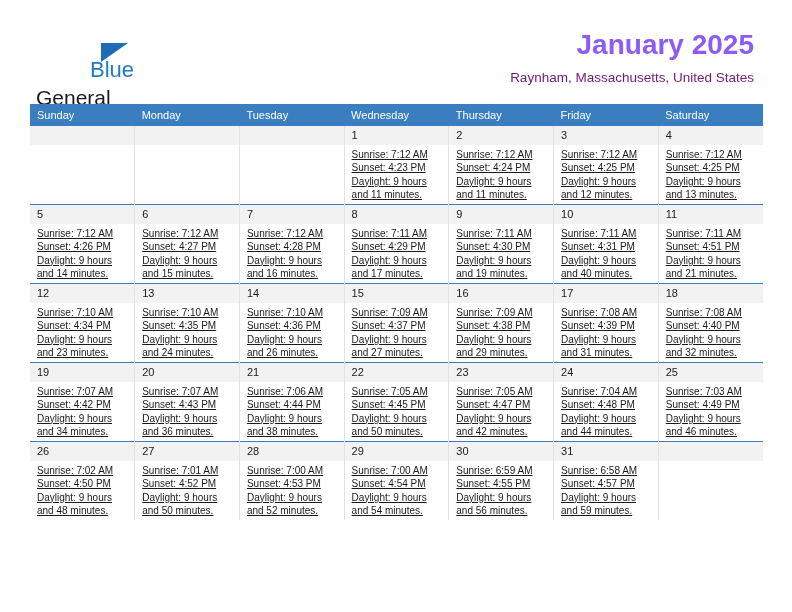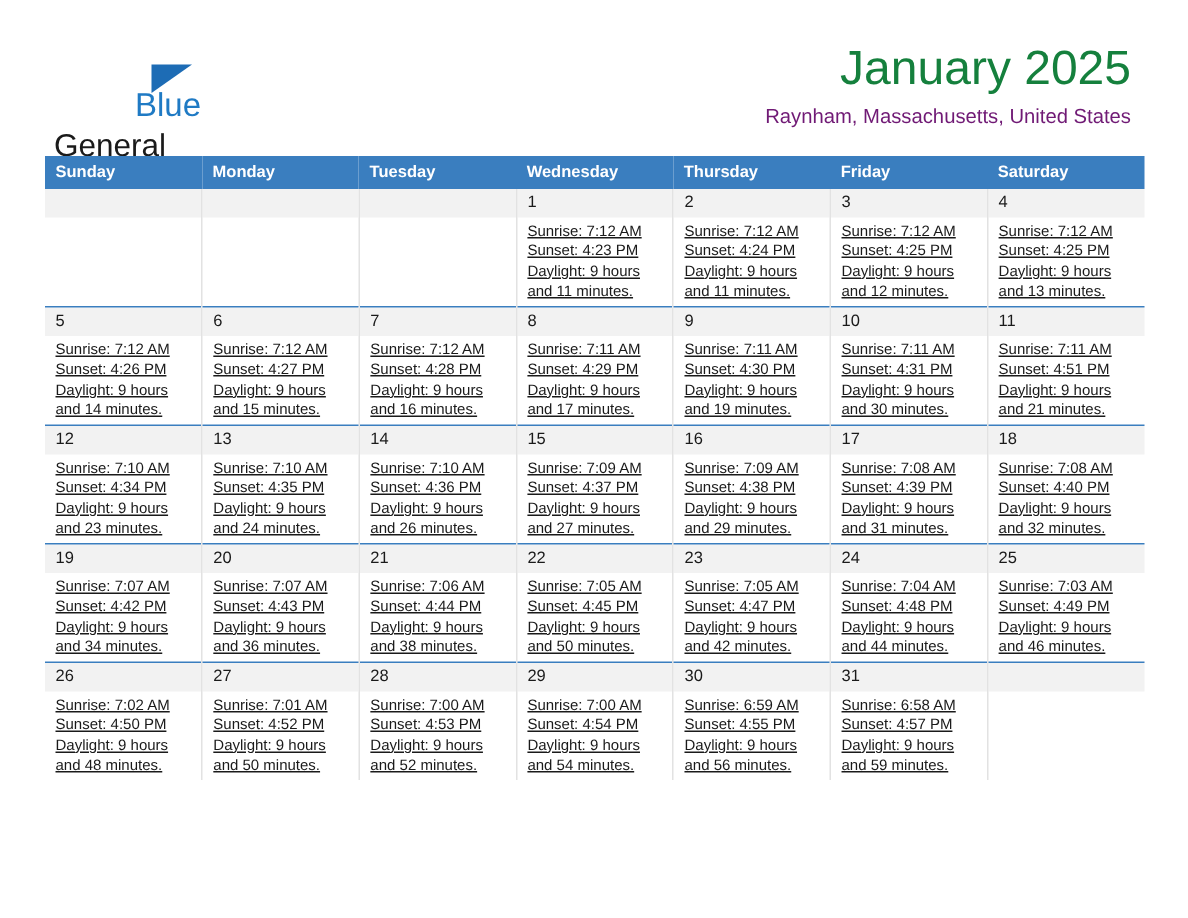--- a/index.html
+++ b/index.html
@@ -66,24 +66,25 @@
     text-align: center;
   }
 
   .title-block {
     position: absolute;
     right: 38px;
     top: 30px;
     text-align: right;
   }
   .cal-title {
-    font-size: 32px;
-    color: #15803d;
+    font-size: 28px;
+    color: #8b5cf6;
     line-height: 30px;
     white-space: nowrap;
+    font-weight: bold;
   }
   .cal-subtitle {
     margin-top: 10px;
     font-size: 13.5px;
     color: #701a75;
     line-height: 16px;
     white-space: nowrap;
   }
 
   
@@ -92,21 +93,21 @@
     left: 30px;
     top: 104px;
     width: 733px;
     border-collapse: collapse;
     table-layout: fixed;
   }
   .calendar th {
     background: #3a7ebf;
     color: #ffffff;
     font-size: 11px;
-    font-weight: bold;
+    font-weight: normal;
     text-align: left;
     padding: 5px 0 5px 7px;
     height: 12px;
     border: none;
   }
   .calendar td {
     vertical-align: top;
     padding: 0;
     height: 78px;
     border-top: 1px solid #3a7ebf;
@@ -267,21 +268,21 @@
               <div>Daylight: 9 hours</div>
               <div>and 19 minutes.</div>
             </div>
           </td>
           <td class="cell">
             <span class="daynum">10</span>
             <div class="details">
               <div>Sunrise: 7:11 AM</div>
               <div>Sunset: 4:31 PM</div>
               <div>Daylight: 9 hours</div>
-              <div>and 30 minutes.</div>
+              <div>and 40 minutes.</div>
             </div>
           </td>
           <td class="cell">
             <span class="daynum">11</span>
             <div class="details">
               <div>Sunrise: 7:11 AM</div>
               <div>Sunset: 4:51 PM</div>
               <div>Daylight: 9 hours</div>
               <div>and 21 minutes.</div>
             </div>

